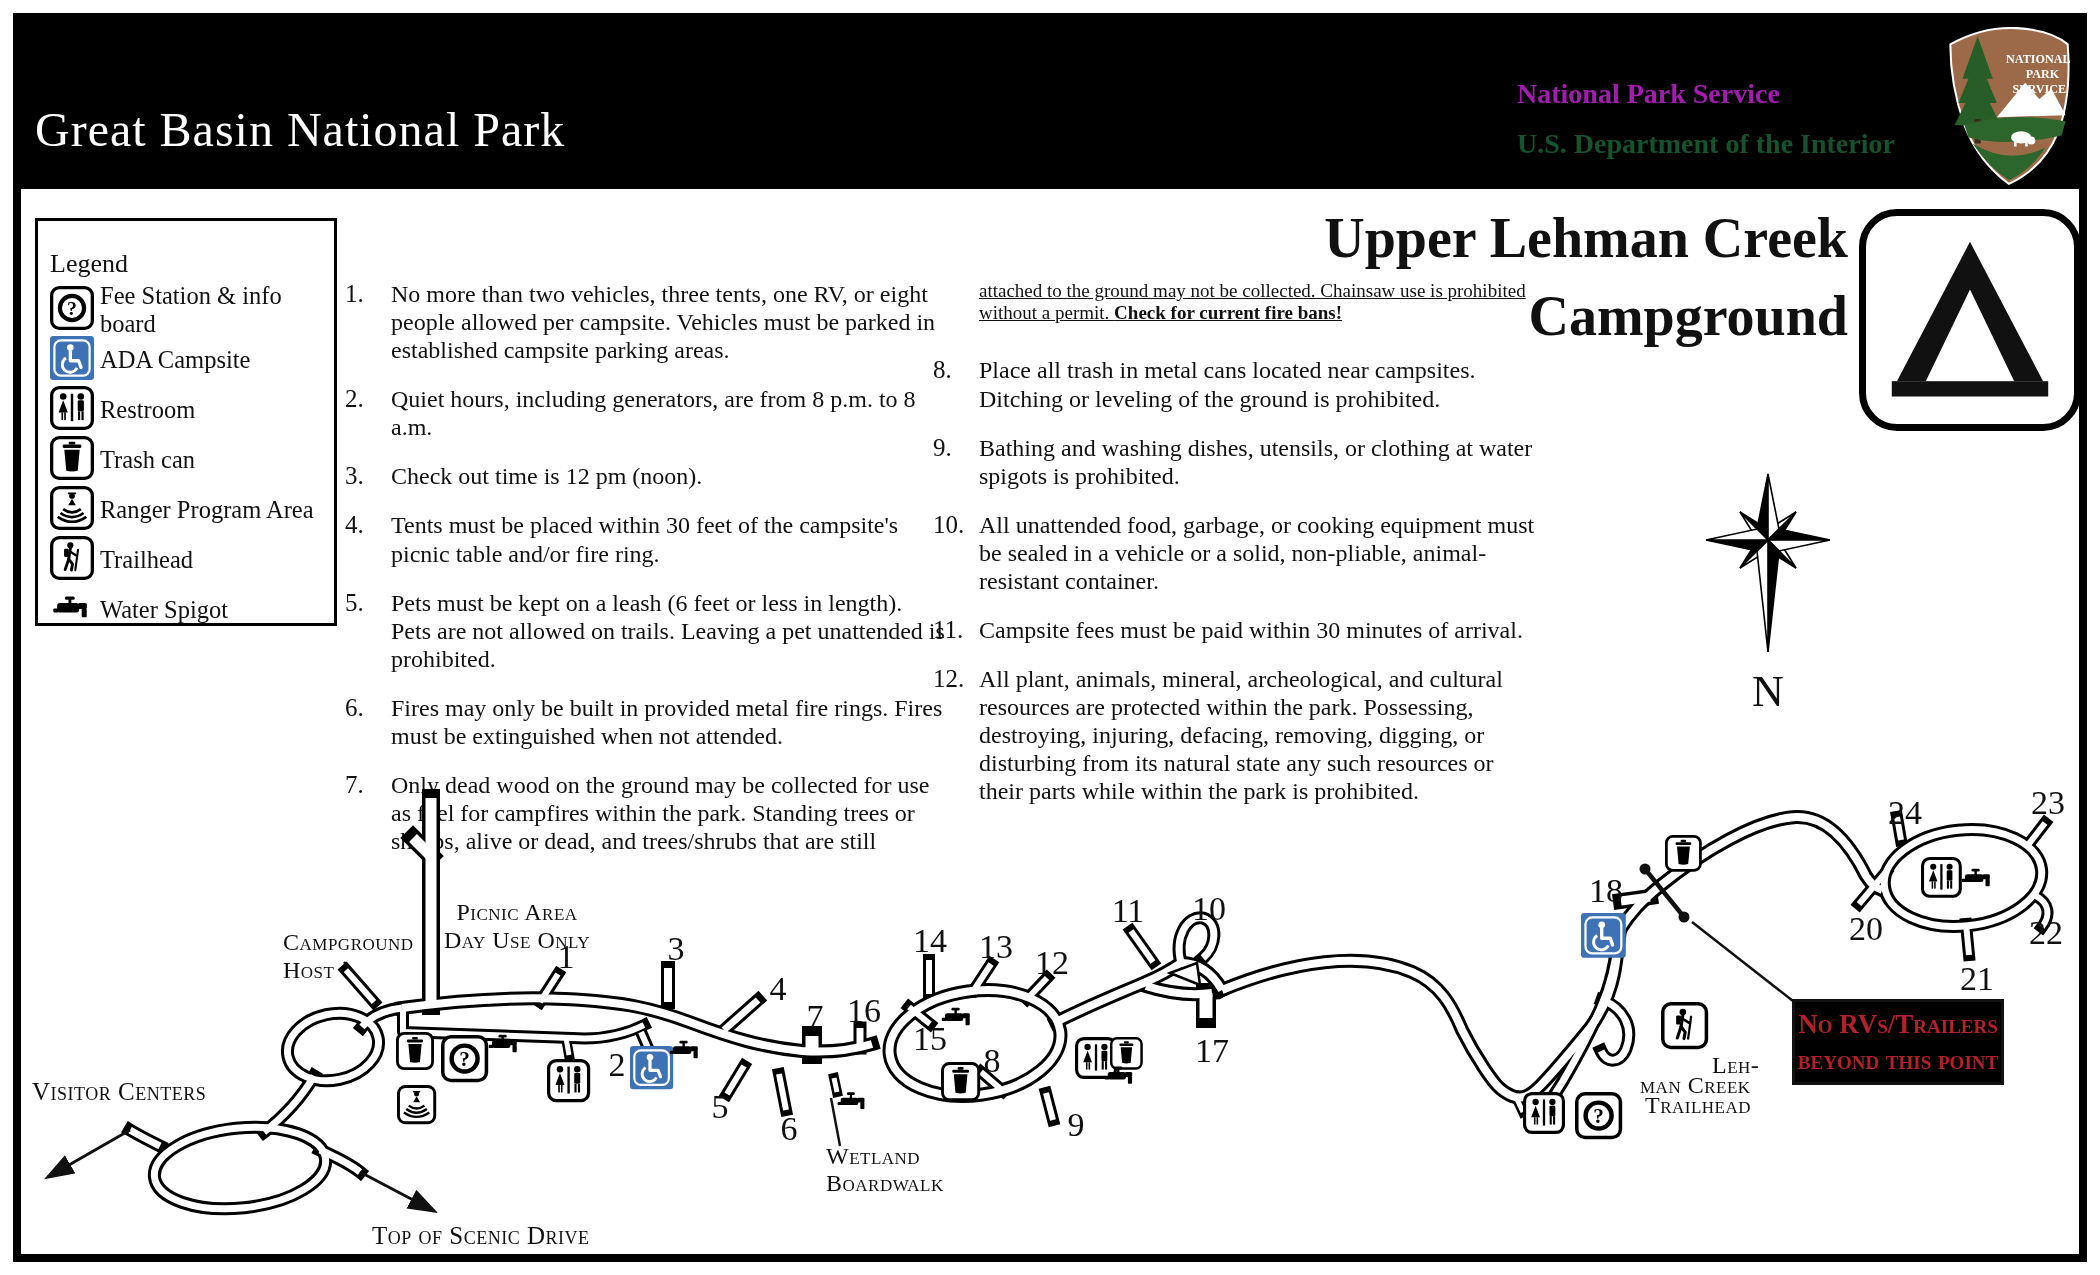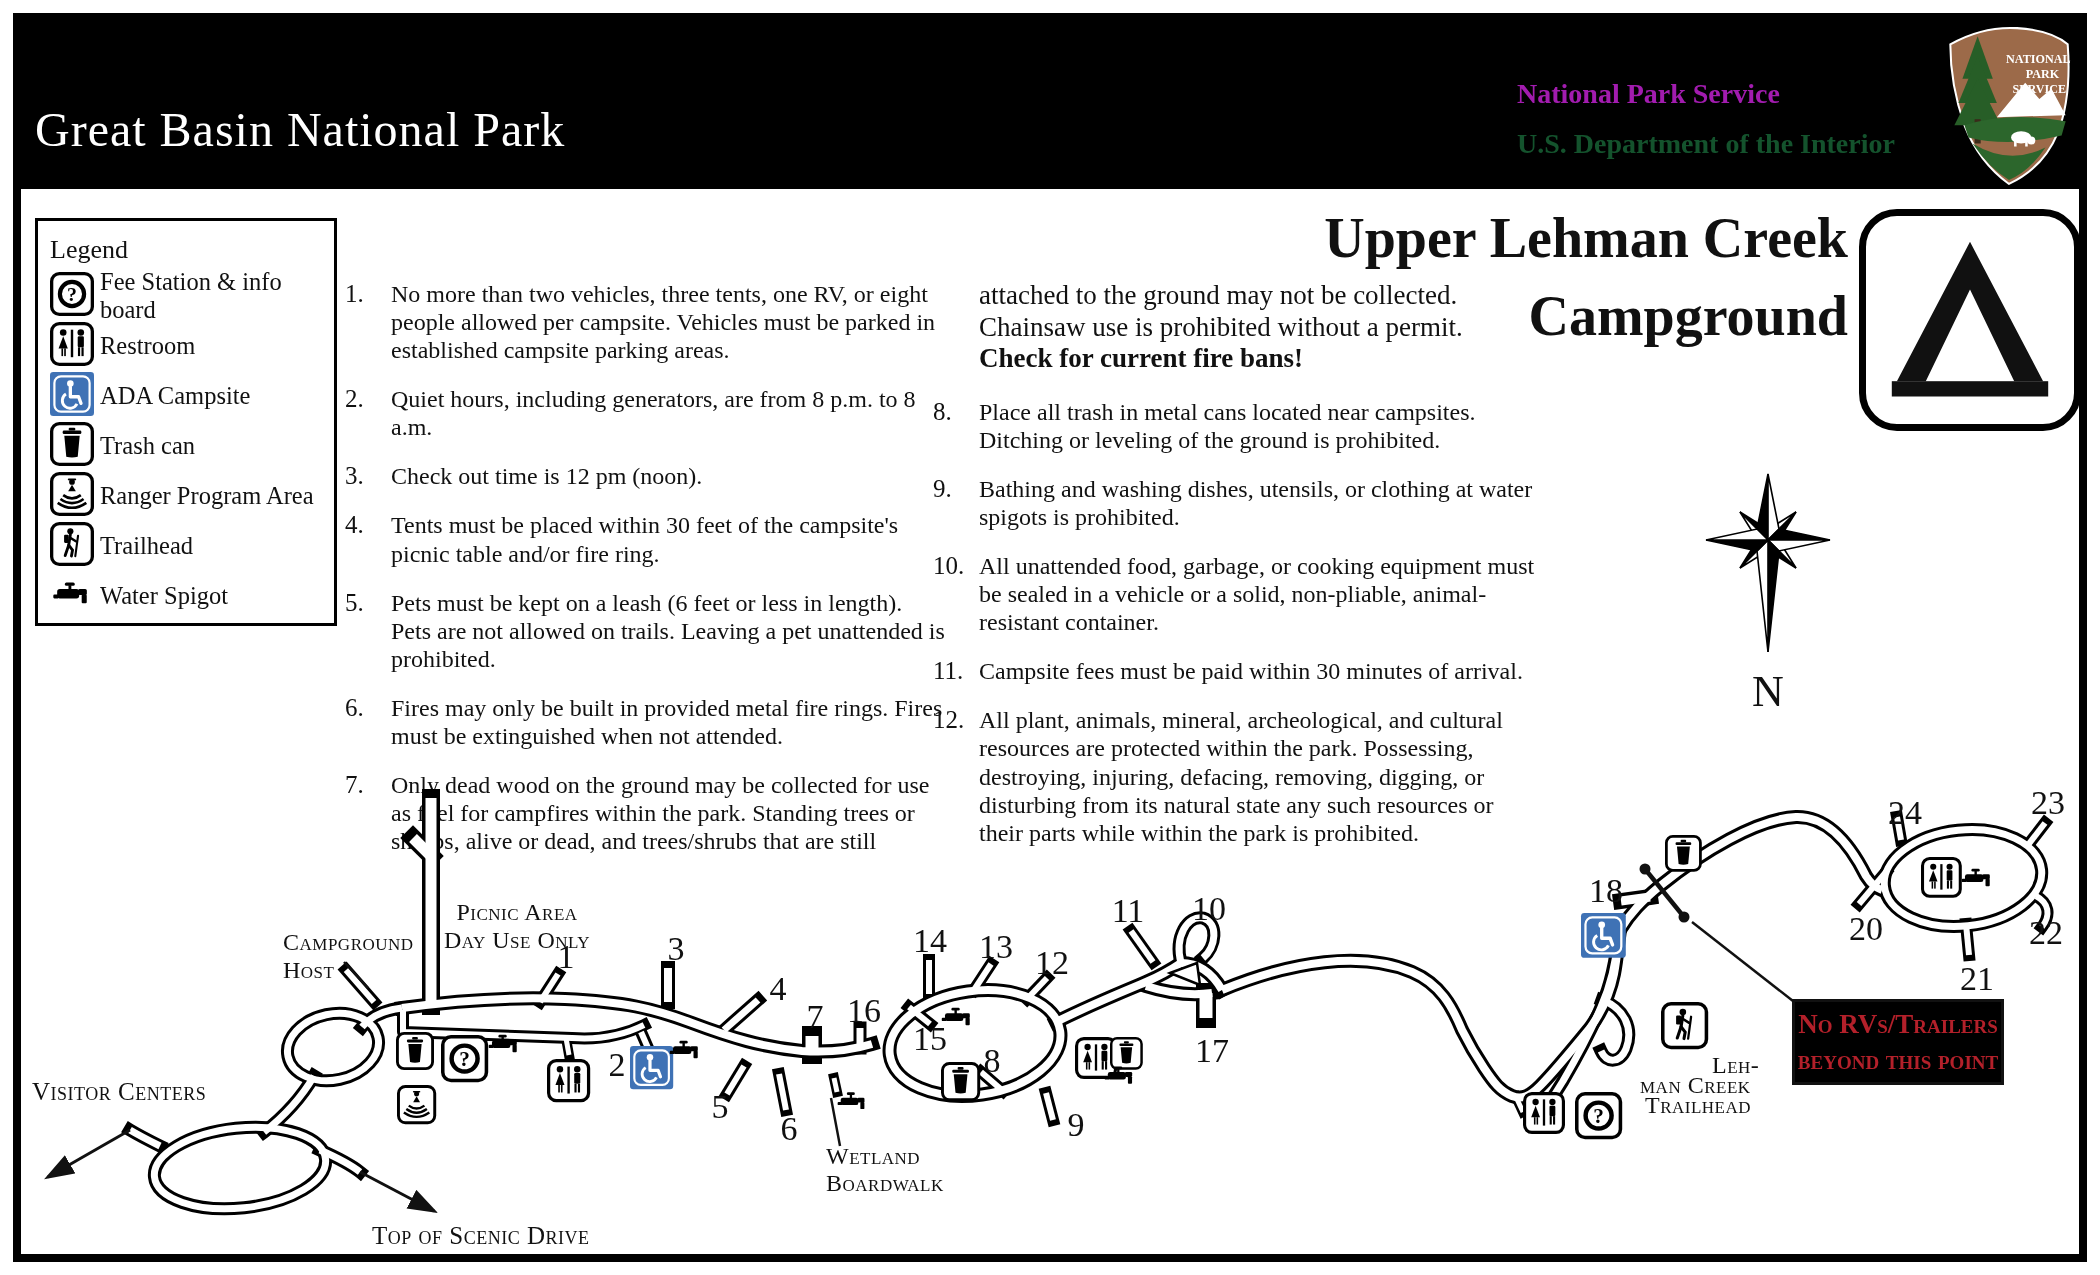--- a/index.html
+++ b/index.html
@@ -13,33 +13,33 @@
   .dept{position:absolute;left:1517px;top:128px;font-size:28px;font-weight:bold;color:#14532d;}
   .logo{position:absolute;left:1938px;top:18px;}
 
   .titleblock{position:absolute;left:1180px;top:210px;width:668px;text-align:right;}
   .t1{font-size:56px;font-weight:bold;line-height:1.0;}
   .t2{font-size:56px;font-weight:bold;line-height:1.0;margin-top:22px;}
   .tentbox{position:absolute;left:1859px;top:209px;width:222px;height:222px;box-sizing:border-box;
            border:7px solid #000;border-radius:38px;display:flex;align-items:center;justify-content:center;background:#fff;}
 
   .legend{position:absolute;left:35px;top:218px;width:302px;height:408px;box-sizing:border-box;
-          border:3px solid #000;background:#fff;padding:14px 0 0 12px;}
+          border:3px solid #000;background:#fff;padding:28px 0 0 12px;}
   .legend-title{font-size:26px;margin-bottom:6px;}
   .lrow{display:flex;align-items:center;height:50px;}
   .lrow .lic{flex:0 0 50px;}
   .lrow .llab{font-size:24.5px;}
 
   .rcol{position:absolute;top:280px;}
   .rcol1{left:345px;width:600px;}
   .rcol2{left:933px;width:608px;}
   .rule{display:flex;margin-bottom:21px;}
   .rnum{flex:0 0 46px;font-size:25px;}
   .rtext{flex:1;font-size:24px;line-height:1.17;}
-  .cont{margin-left:46px;font-size:27px;line-height:1.17;margin-bottom:23px;}
+  .cont{margin-left:46px;font-size:19px;line-height:1.17;margin-bottom:32px;text-decoration:underline;}
   .cont .b{font-weight:bold;}
 
   .sign{position:absolute;left:1792px;top:999px;width:212px;height:86px;box-sizing:border-box;
         border:3.5px solid #111;background:#000000;display:flex;flex-direction:column;
         align-items:center;justify-content:center;}
   .sign div{font-variant:small-caps;font-weight:bold;font-size:27px;line-height:1.35;color:#b3202a;}
 
   svg text{font-family:"Liberation Serif", serif;}
   .ml{font-size:24px;font-variant:small-caps;fill:#111;letter-spacing:.5px;}
   .ml25{font-size:25px;font-variant:small-caps;fill:#111;letter-spacing:.5px;}
@@ -167,29 +167,29 @@
   <div class="legend">
     <div class="legend-title">Legend</div>
     <div class="lrow">
       <span class="lic"><svg width="44" height="44" viewBox="0 0 40 40">
             <use href="#i-fee"></use>
           </svg></span>
       <span class="llab">Fee Station &amp; info board</span>
     </div>
     <div class="lrow">
       <span class="lic"><svg width="44" height="44" viewBox="0 0 40 40">
+            <use href="#i-ada"></use>
+          </svg></span>
+      <span class="llab">ADA Campsite</span>
+    </div>
+    <div class="lrow">
+      <span class="lic"><svg width="44" height="44" viewBox="0 0 40 40">
             <use href="#i-restroom"></use>
           </svg></span>
       <span class="llab">Restroom</span>
-    </div>
-    <div class="lrow">
-      <span class="lic"><svg width="44" height="44" viewBox="0 0 40 40">
-            <use href="#i-ada"></use>
-          </svg></span>
-      <span class="llab">ADA Campsite</span>
     </div>
     <div class="lrow">
       <span class="lic"><svg width="44" height="44" viewBox="0 0 40 40">
             <use href="#i-trash"></use>
           </svg></span>
       <span class="llab">Trash can</span>
     </div>
     <div class="lrow">
       <span class="lic"><svg width="44" height="44" viewBox="0 0 40 40">
             <use href="#i-ranger"></use>

